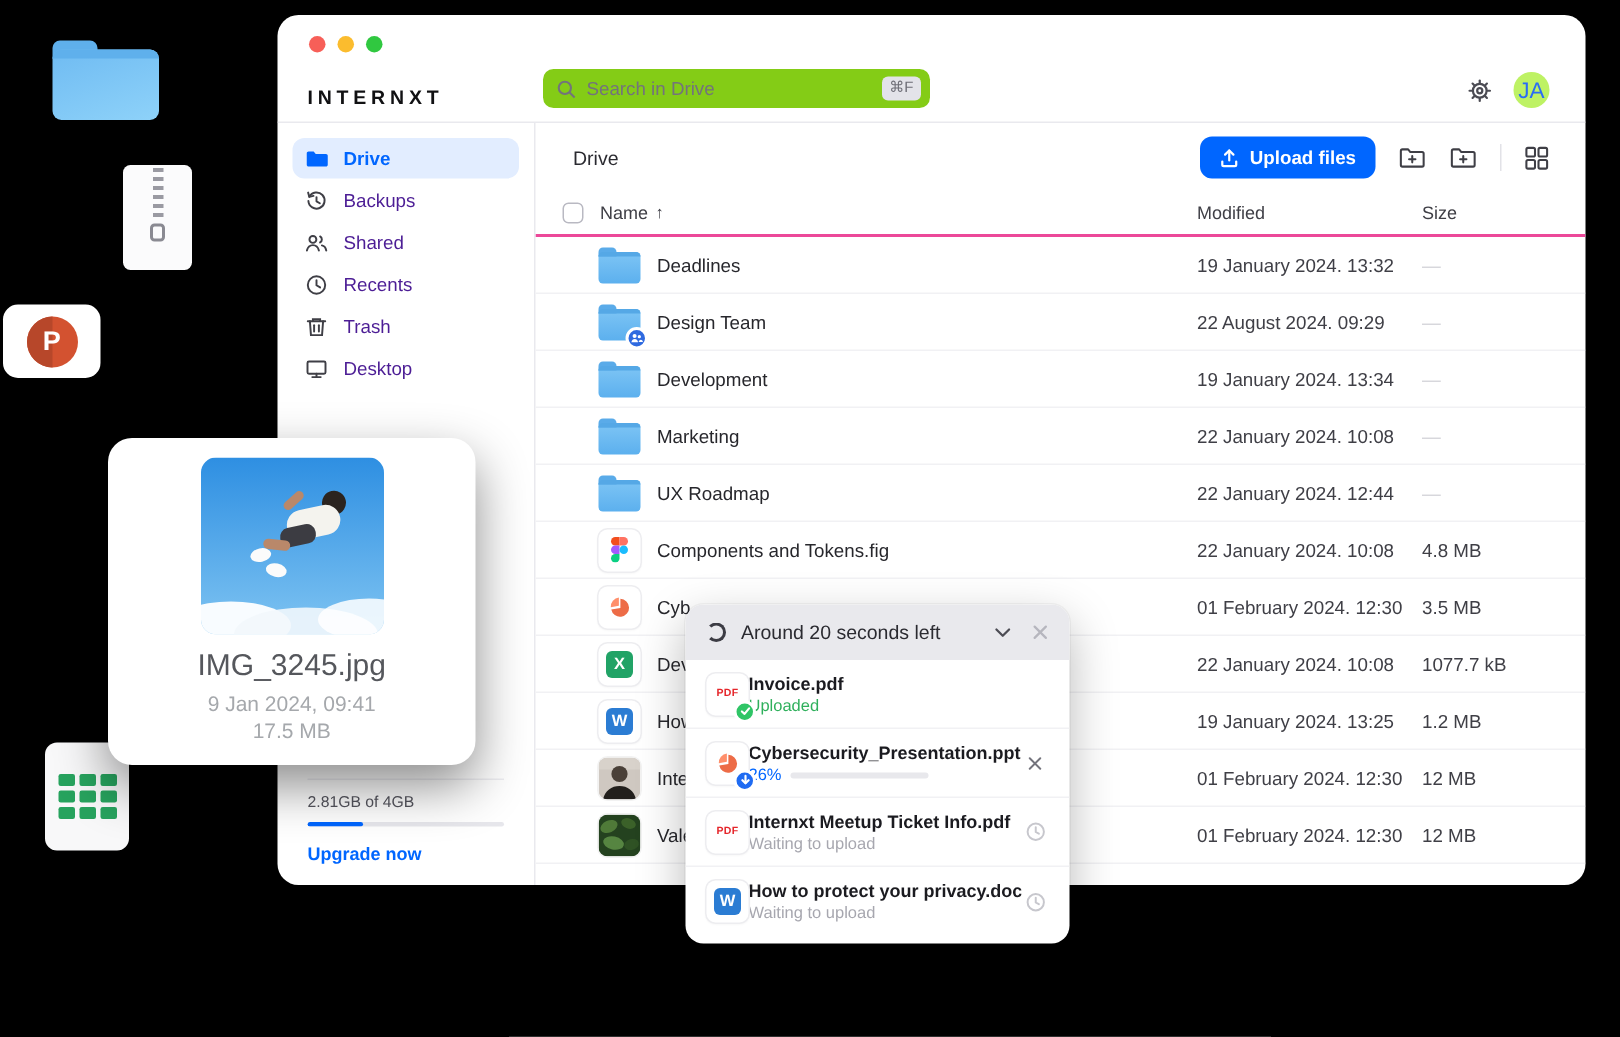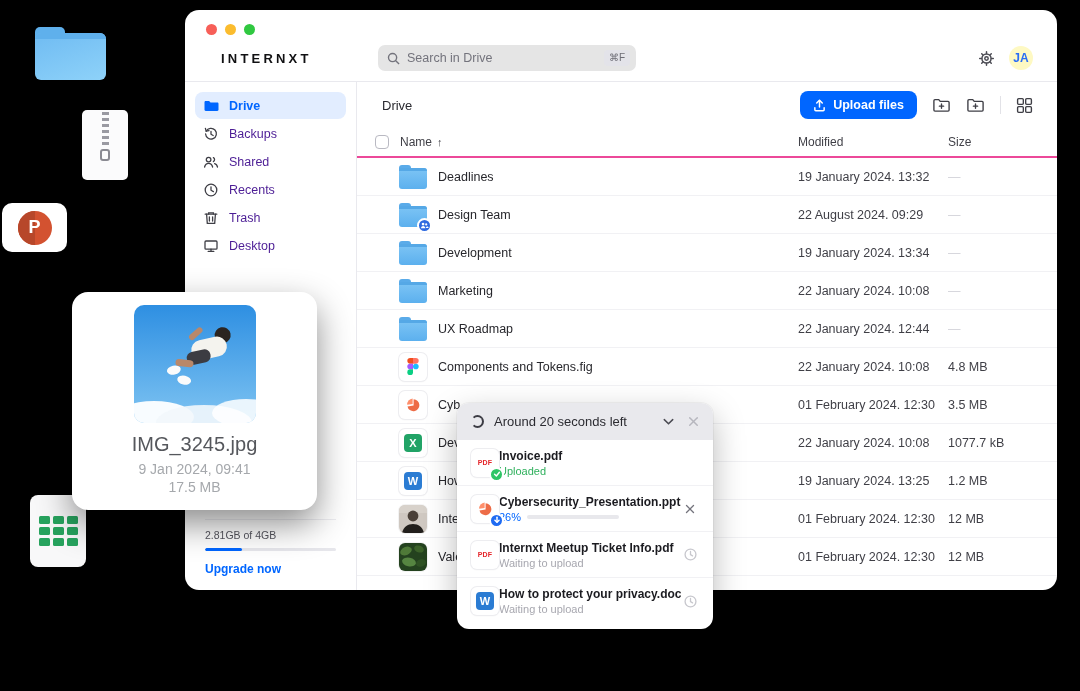--- a/index.html
+++ b/index.html
@@ -6,28 +6,28 @@
   html,body { width:1080px; height:691px; background:#000; font-family:"Liberation Sans", sans-serif; overflow:hidden; }
   .stage { position:relative; width:1080px; height:691px; background:#000; }
 
   
   .window { position:absolute; left:185px; top:10px; width:872px; height:580px; background:#fff; border-radius:14px; z-index:1; overflow:hidden; display:flex; flex-direction:column; }
 
   .win-header { height:72px; flex:0 0 72px; border-bottom:1px solid #e9e9ee; position:relative; }
   .traffic { position:absolute; top:14px; left:21px; display:flex; gap:8px; }
   .traffic span { width:11px; height:11px; border-radius:50%; display:block; }
   .t-red{ background:#f75f58; } .t-yellow{ background:#fbbc2e; } .t-green{ background:#30c840; }
-  .header-row { position:absolute; left:16px; right:0; bottom:9px; height:28px; display:flex; align-items:center; }
+  .header-row { position:absolute; left:0; right:0; bottom:9px; height:28px; display:flex; align-items:flex-end; }
   .logo { width:177px; padding-left:20px; font-size:13px; font-weight:bold; letter-spacing:3.2px; color:#111113; }
-  .searchbar { width:258px; height:26px; background:#e5e5e5; border-radius:7px; display:flex; align-items:center; padding:0 6px 0 9px; }
+  .searchbar { width:258px; height:26px; background:#84cc16; border-radius:7px; display:flex; align-items:center; padding:0 6px 0 9px; }
   .searchbar input { flex:1; border:none; outline:none; background:transparent; font-size:12.5px; color:#45454c; margin-left:7px; font-family:"Liberation Sans", sans-serif; }
   .searchbar input::placeholder { color:#73737c; }
   .kbd { background:#e3e3e9; color:#6d6d76; border-radius:4px; font-size:10px; padding:3px 5px; line-height:1; }
   .header-icons { flex:1; display:flex; justify-content:flex-end; align-items:center; gap:14px; padding-right:24px; }
-  .avatar { width:24px; height:24px; border-radius:50%; background:#fef9c3; color:#2a6df5; font-size:12px; font-weight:bold; display:flex; align-items:center; justify-content:center; }
+  .avatar { width:24px; height:24px; border-radius:50%; background:#bef264; color:#2a6df5; font-size:15px; font-weight:normal; display:flex; align-items:center; justify-content:center; }
 
   .win-body { flex:1; display:flex; min-height:0; }
 
   
   .sidebar { width:172px; flex:0 0 172px; border-right:1px solid #e9e9ee; position:relative; padding:10px 10px 0; }
   .side-item { height:27px; display:flex; align-items:center; gap:10px; padding:0 8px; border-radius:8px; font-size:12.5px; color:#4c1d95; cursor:default; margin-bottom:1px; }
   .side-item.active { background:#e2edff; color:#0066ff; font-weight:bold; }
   .side-item svg { flex:0 0 16px; }
   .sidebar-storage { position:absolute; left:20px; right:20px; bottom:14px; border-top:1px solid #ededf1; padding-top:9px; }
   .storage-usage { font-size:10.5px; color:#55555e; }

